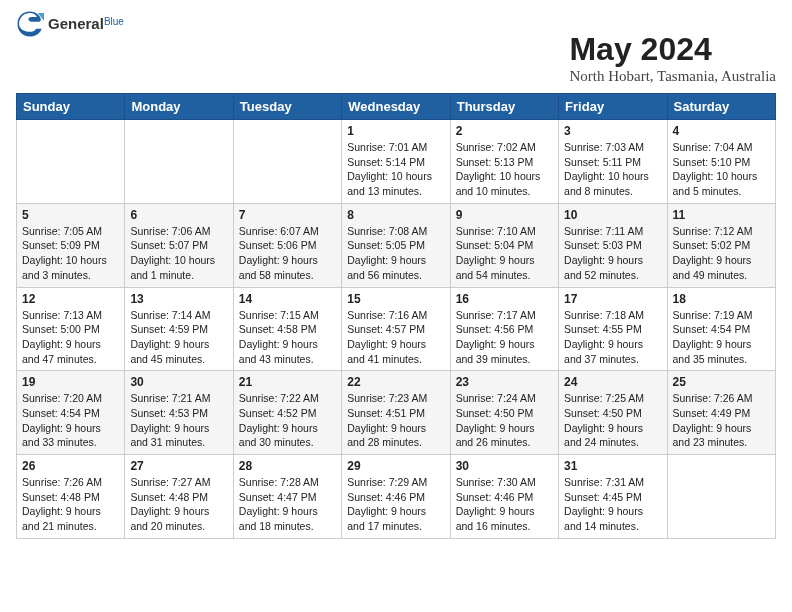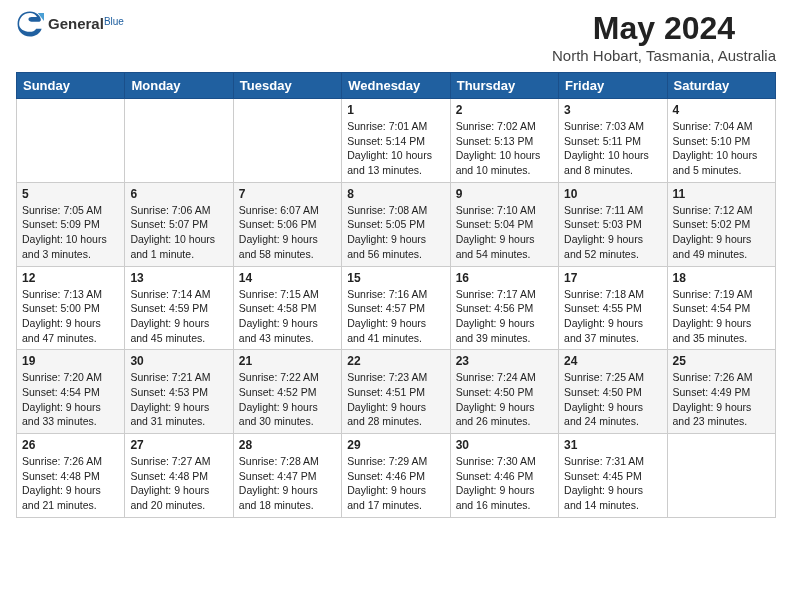--- a/index.html
+++ b/index.html
@@ -39,30 +39,32 @@
     .logo-blue {
       font-size: 10px;
       font-weight: normal;
       color: #2060a0;
     }
     .logo-icon {
       width: 28px;
       height: 28px;
     }
     .title-block {
-      text-align: center;
+      text-align: left;
+      margin-top: 21px;
     }
     .main-title {
       font-size: 32px;
       font-weight: bold;
       color: #222;
     }
     .subtitle {
       font-size: 15px;
       color: #444;
+      font-family: Liberation Serif, serif;
     }
     .calendar {
       width: 100%;
       border-collapse: collapse;
       border: 1px solid #ccc;
     }
     .calendar th {
       background: #2060a0;
       color: #fff;
       font-size: 13px;

